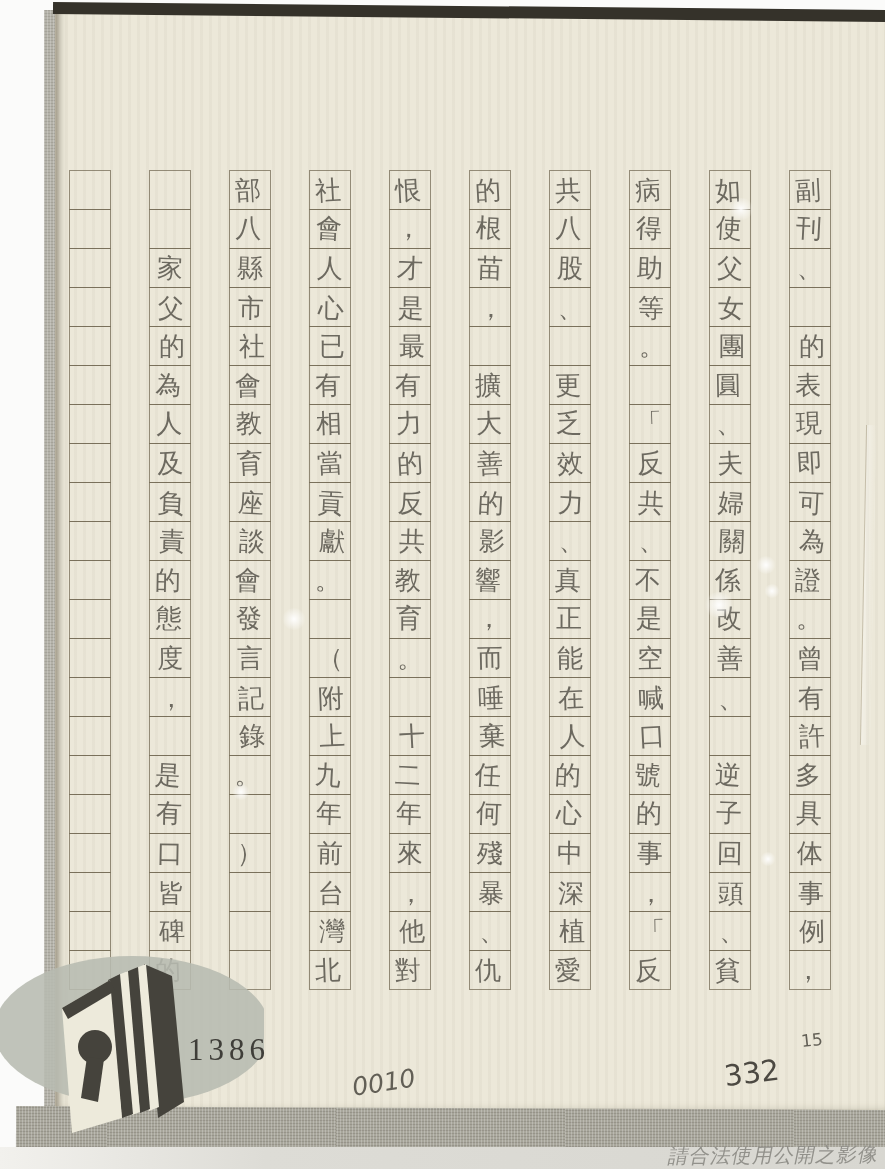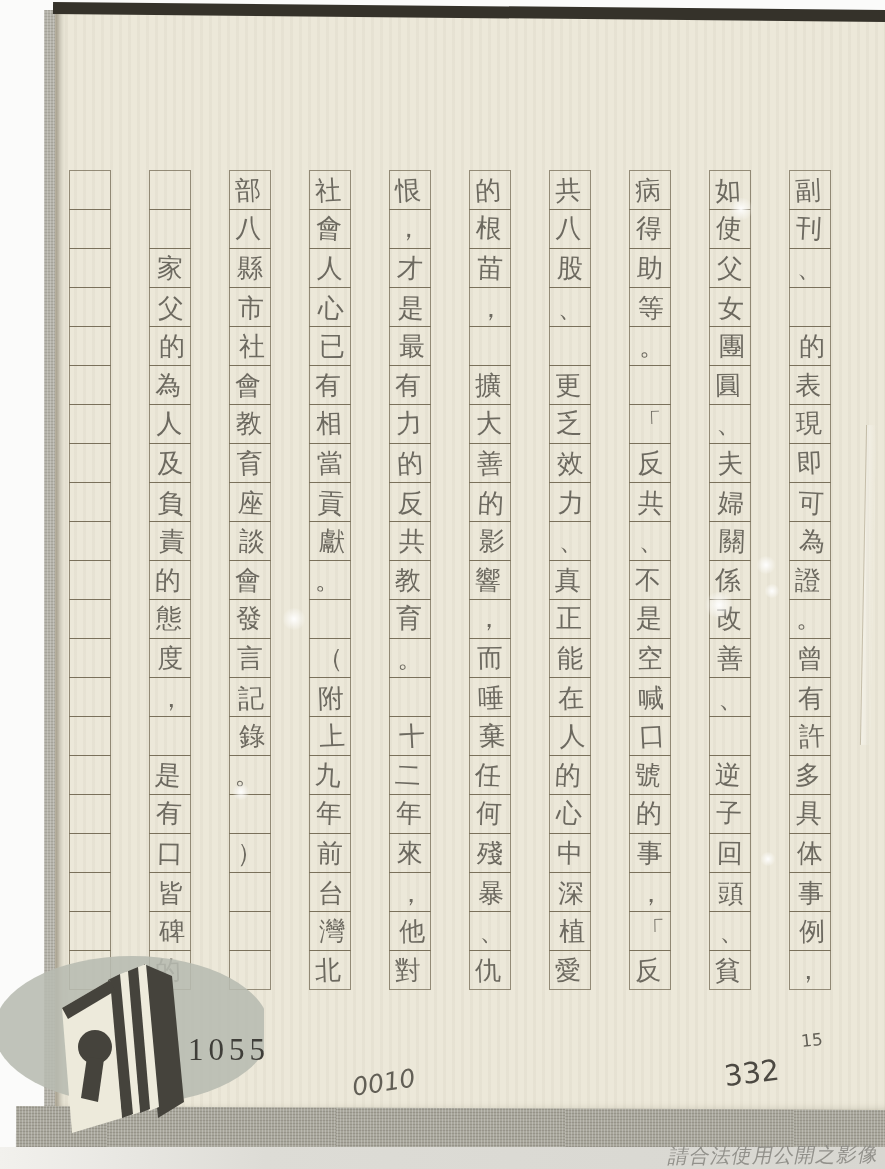--- a/index.html
+++ b/index.html
@@ -736,19 +736,19 @@
     <polygon points="144,18 154,14 167,157 157,161" fill="#eeebdc"></polygon>
     <polygon points="134,22 146,17 158,159 148,163" fill="#45433c"></polygon>
     <polygon points="126,25 136,21 148,162 140,165" fill="#eeebdc"></polygon>
     <polygon points="116,30 128,24 141,164 130,168" fill="#45433c"></polygon>
     <polygon points="70,58 118,30 130,168 80,183" fill="#edeadb"></polygon>
     <polygon points="70,58 118,30 123,41 76,69" fill="#45433c"></polygon>
     <circle cx="103" cy="97" r="17" fill="#45433c"></circle>
     <polygon points="95,107 112,109 106,152 89,148" fill="#45433c"></polygon>
   </svg>
 
-  <span class="num-print">1055</span>
+  <span class="num-print">1386</span>
   <span class="hand hand-0010">0010</span>
   <span class="hand hand-15">15</span>
   <span class="hand hand-332">332</span>
 
   <span class="watermark">請合法使用公開之影像</span>
 </div>
 
 </body></html>

